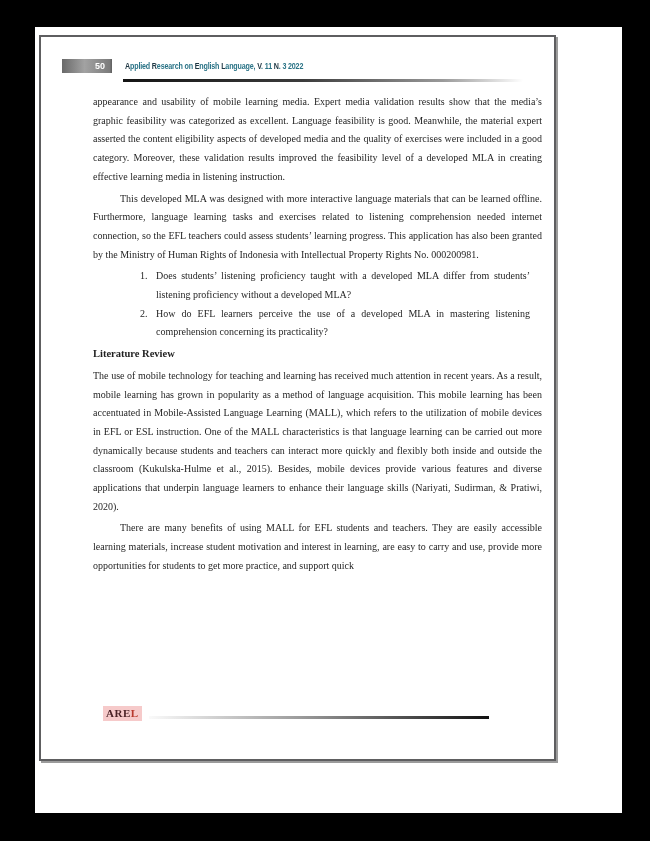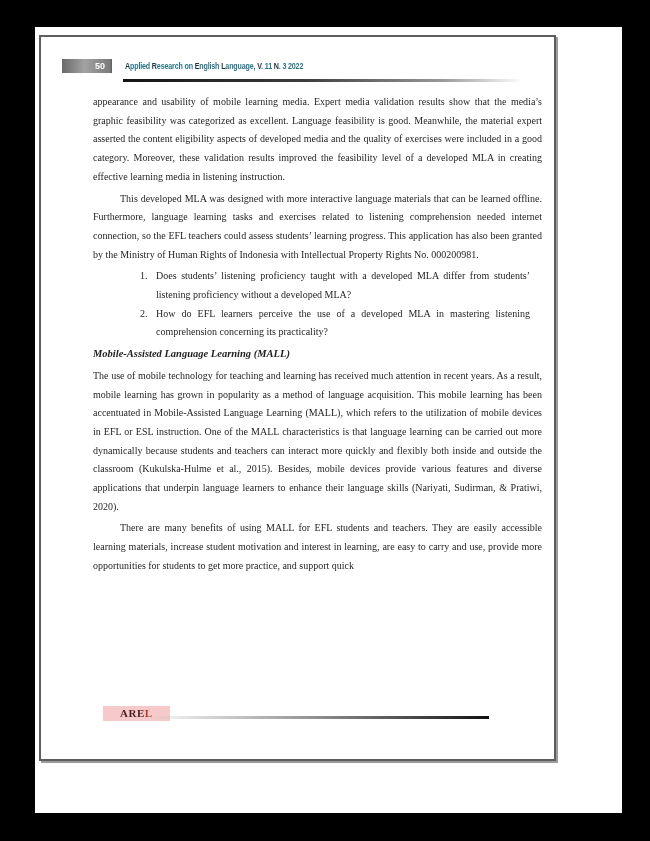--- a/index.html
+++ b/index.html
@@ -58,21 +58,21 @@
     margin:10px 0 0 0;font-size:10.5px;font-weight:bold;line-height:18.7px;
   }
   .subsec-head{
     margin:0 0 2px 0;font-size:10.5px;font-weight:bold;font-style:italic;line-height:18.7px;
   }
   
   .logo{
     position:absolute;left:68px;top:679px;height:13px;line-height:13px;
     background:#f6caca;
     font-size:11px;font-weight:bold;letter-spacing:0.5px;
-    padding:1px 17px;
+    padding:1px 3px;
     color:#4b2327;
   }
   .logo .logo-accent{color:#b8392d;}
   .footer-rule{
     position:absolute;left:114px;top:689px;width:340px;height:3px;
     background:linear-gradient(to right,rgba(220,220,220,0.15) 0%,#9a9a9a 45%,#2a2a2a 90%,#111 100%);
   }
 </style>
 </head>
 <body>
@@ -96,21 +96,21 @@
       <div class="rq-item">
         <span class="rq-num">1.</span>
         <span class="rq-text">Does students’ listening proficiency taught with a developed MLA differ from students’ listening proficiency without a developed MLA?</span>
       </div>
       <div class="rq-item">
         <span class="rq-num">2.</span>
         <span class="rq-text">How do EFL learners perceive the use of a developed MLA in mastering listening comprehension concerning its practicality?</span>
       </div>
     </div>
 
-    <p class="subsec-head">Mobile-Assisted Language Learning (MALL)</p>
+    <p class="sec-head">Literature Review</p>
 
     <p>The use of mobile technology for teaching and learning has received much attention in recent years. As a result, mobile learning has grown in popularity as a method of language acquisition. This mobile learning has been accentuated in Mobile-Assisted Language Learning (MALL), which refers to the utilization of mobile devices in EFL or ESL instruction. One of the MALL characteristics is that language learning can be carried out more dynamically because students and teachers can interact more quickly and flexibly both inside and outside the classroom (Kukulska-Hulme et al., 2015). Besides, mobile devices provide various features and diverse applications that underpin language learners to enhance their language skills (Nariyati, Sudirman, &amp; Pratiwi, 2020).</p>
     <p class="indent">There are many benefits of using MALL for EFL students and teachers. They are easily accessible learning materials, increase student motivation and interest in learning, are easy to carry and use, provide more opportunities for students to get more practice, and support quick</p>
   </div>
 
   <div class="logo">
     <span>ARE</span><span class="logo-accent">L</span>
   </div>
   <div class="footer-rule"></div>
 </div>

